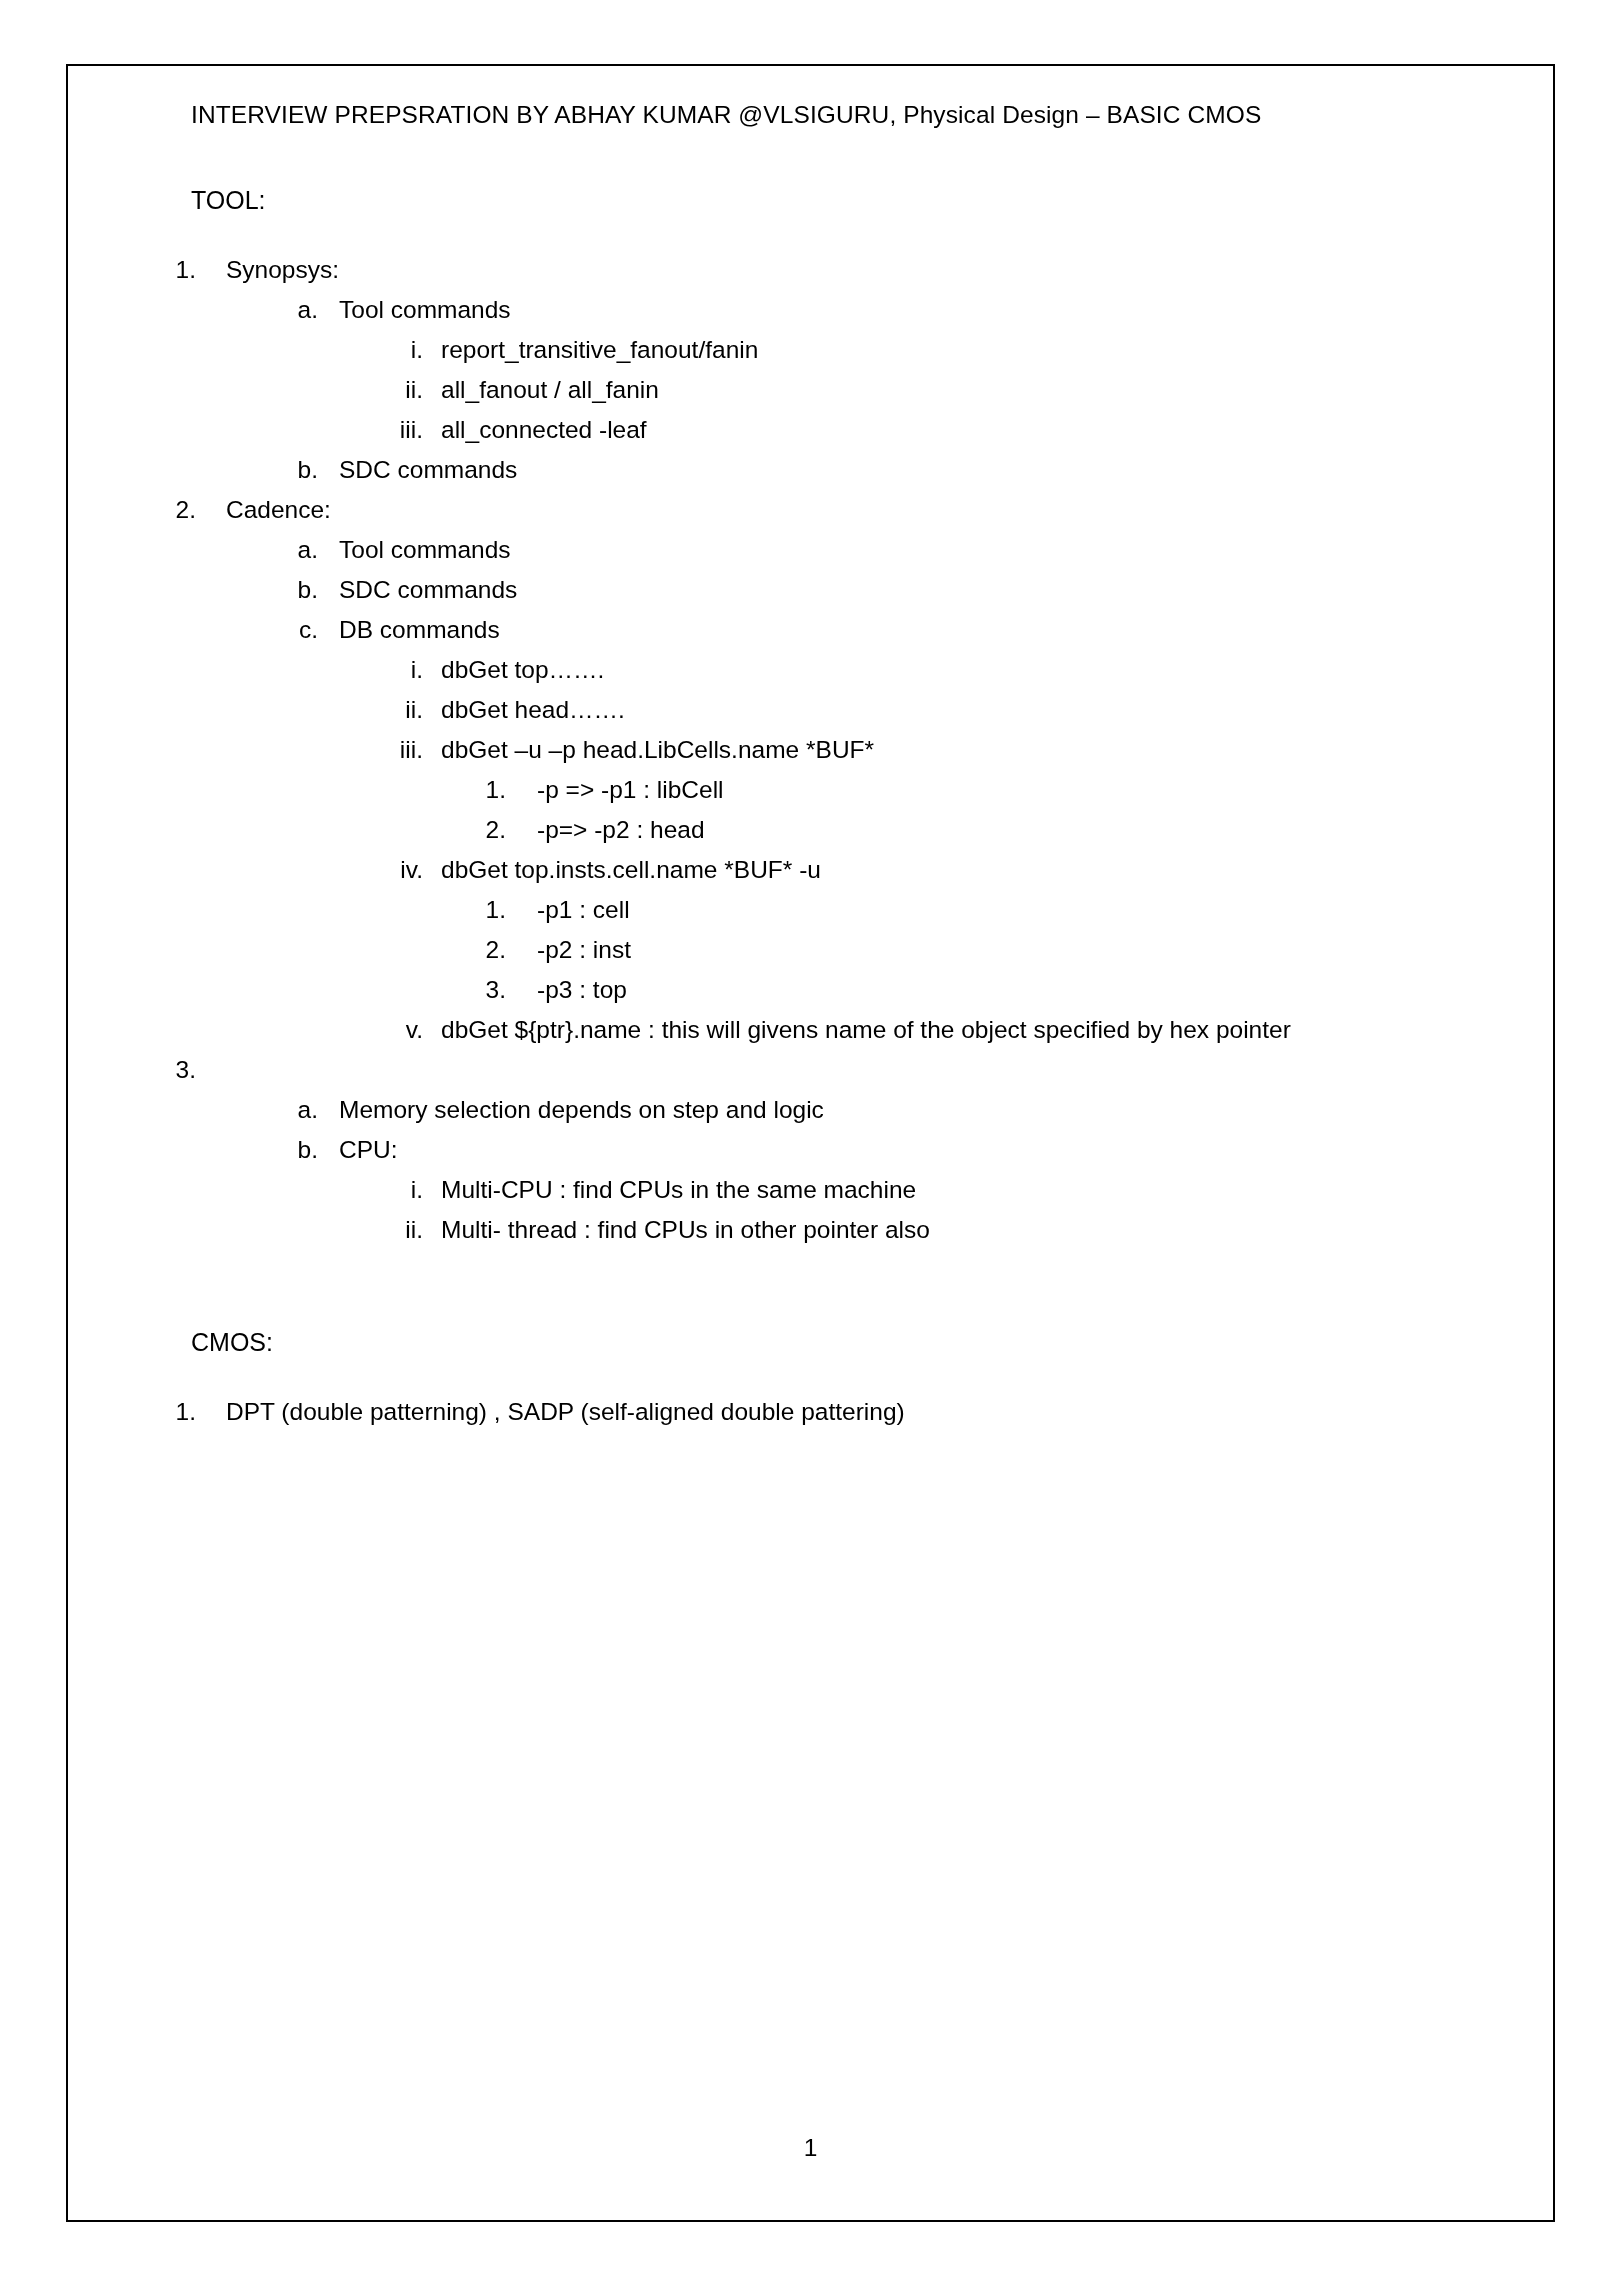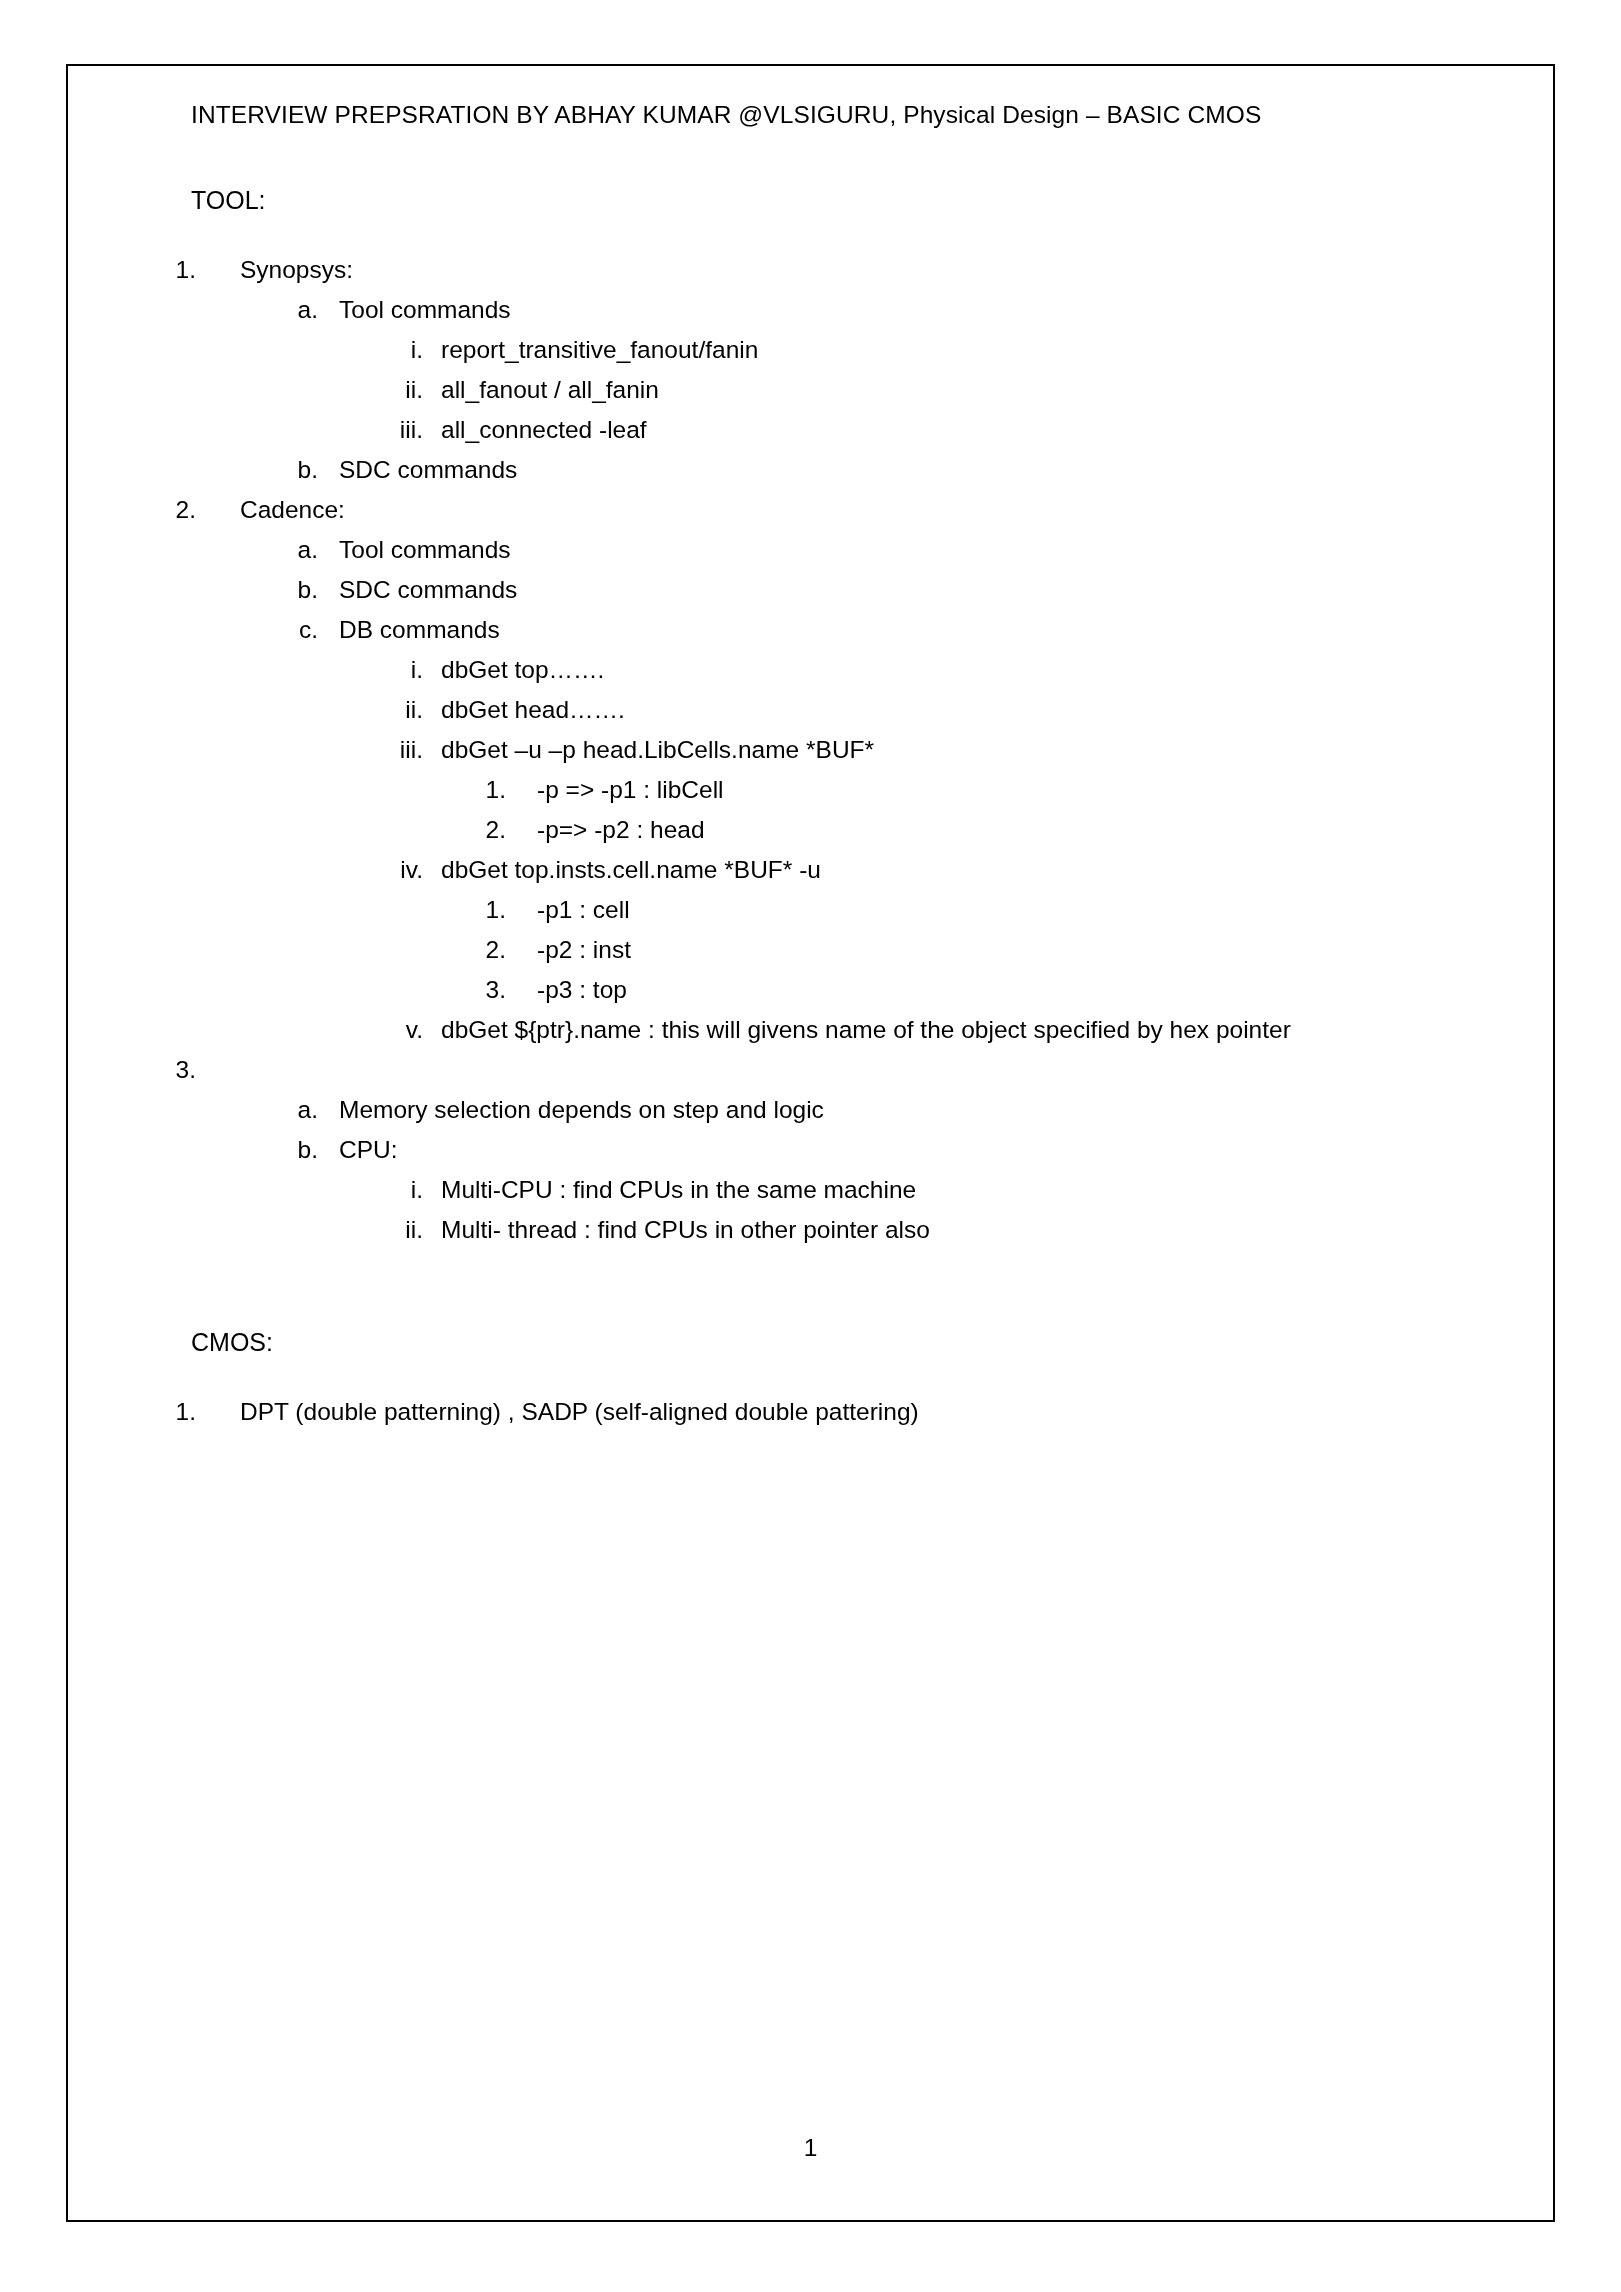--- a/index.html
+++ b/index.html
@@ -75,21 +75,21 @@
     text-align: right;
     display: inline-block;
   }
   .row .txt {
     position: absolute;
     display: inline-block;
   }
 
   
   .lv1 .marker { left: -31px;  width: 36px; }
-  .lv1 .txt    { left: 49px; text-align: right; }
+  .lv1 .txt    { left: 35px; text-align: right; }
 
   
   .lv2 .marker { left: 91px;  width: 36px; }
   .lv2 .txt    { left: 148px; }
 
   
   .lv3 .marker { left: 181px; width: 51px; }
   .lv3 .txt    { left: 250px; }
 
   

